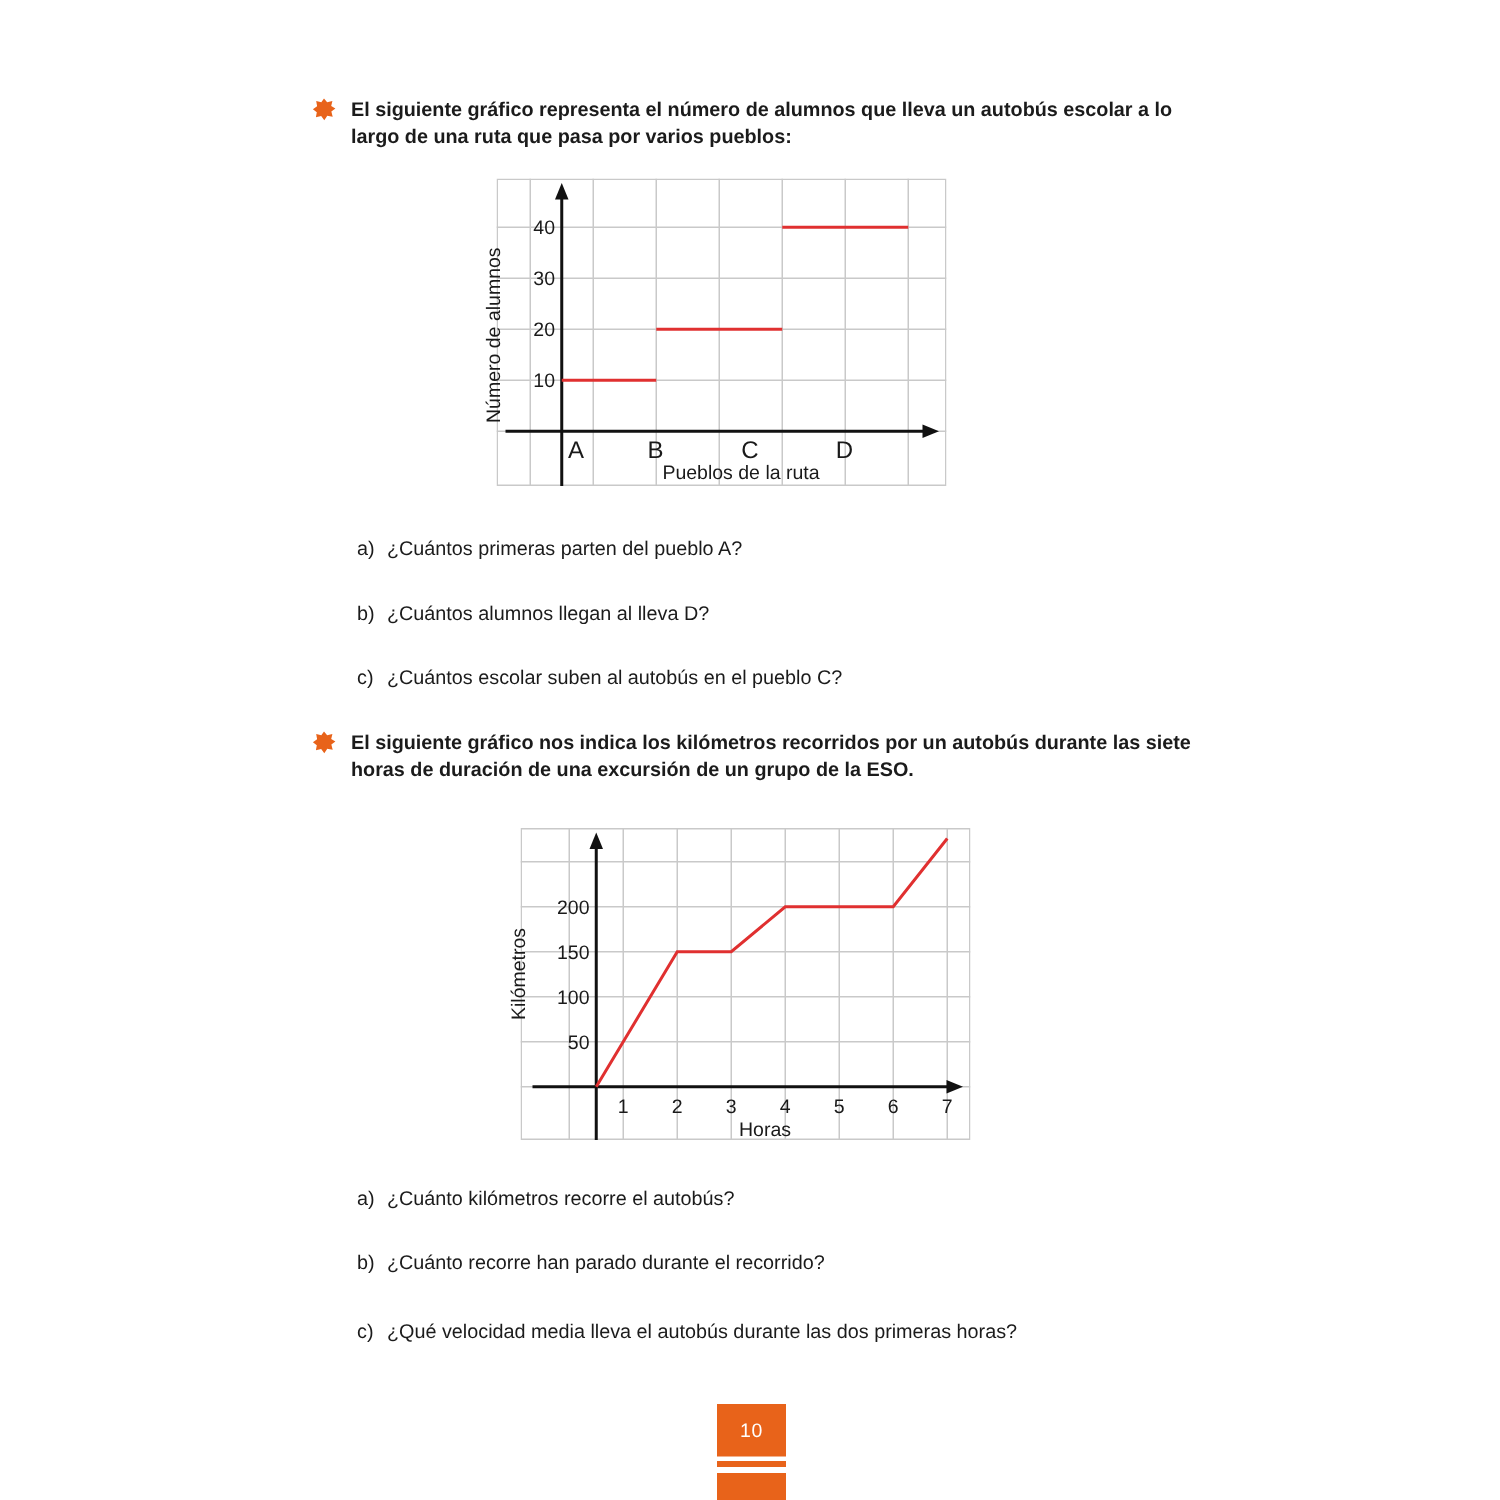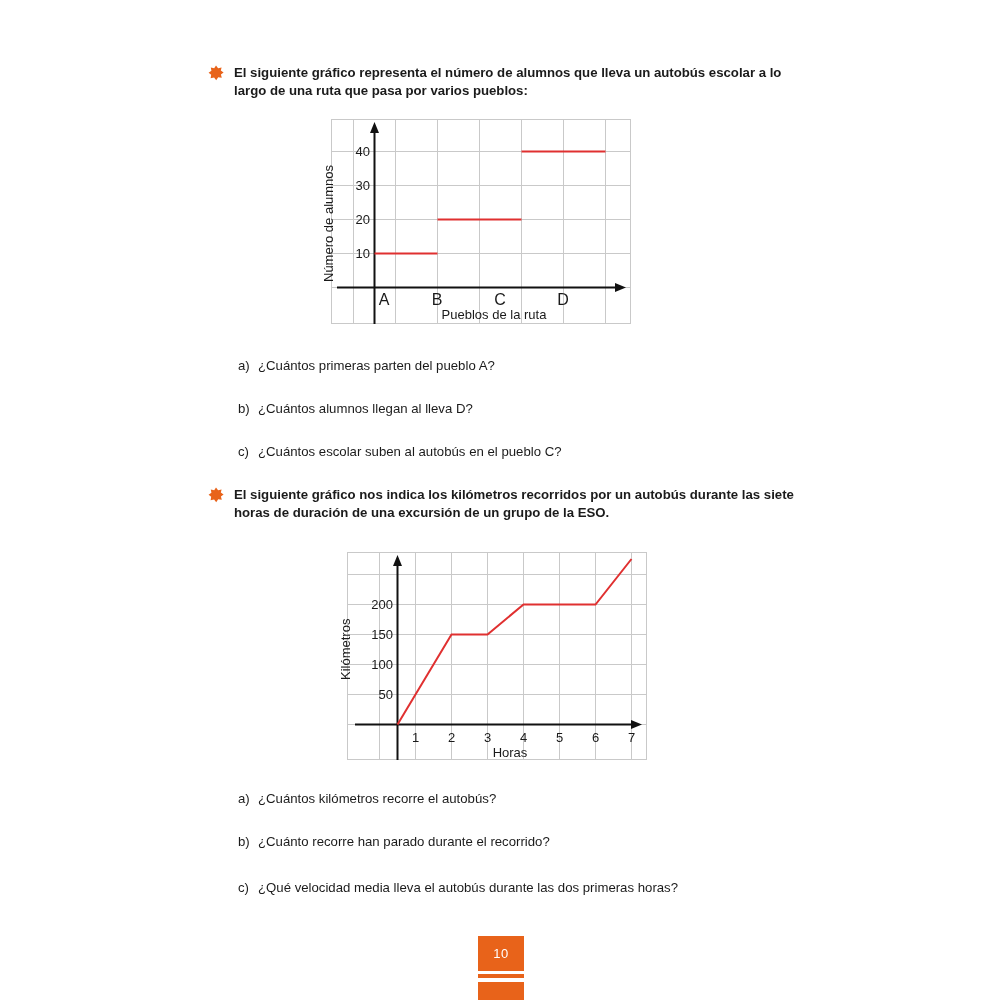--- a/index.html
+++ b/index.html
@@ -192,21 +192,21 @@
   </div>
 
   <div style="position:absolute; left:322px; top:560px; width:20px; height:140px;">
     <div style="transform: rotate(-90deg); transform-origin: left top;
                 position:absolute; left:16px; top:120px; white-space:nowrap;
                 font-size:13px; color:#1a1a1a;">Kilómetros</div>
   </div>
 
   <div class="subq" style="left:238px; top:791px;">
     <span class="lbl">a)</span>
-    <span>¿Cuántos kilómetros recorre el autobús?</span>
+    <span>¿Cuánto kilómetros recorre el autobús?</span>
   </div>
   <div class="subq" style="left:238px; top:834px;">
     <span class="lbl">b)</span>
     <span>¿Cuánto recorre han parado durante el recorrido?</span>
   </div>
   <div class="subq" style="left:238px; top:880px;">
     <span class="lbl">c)</span>
     <span>¿Qué velocidad media lleva el autobús durante las dos primeras horas?</span>
   </div>
 

